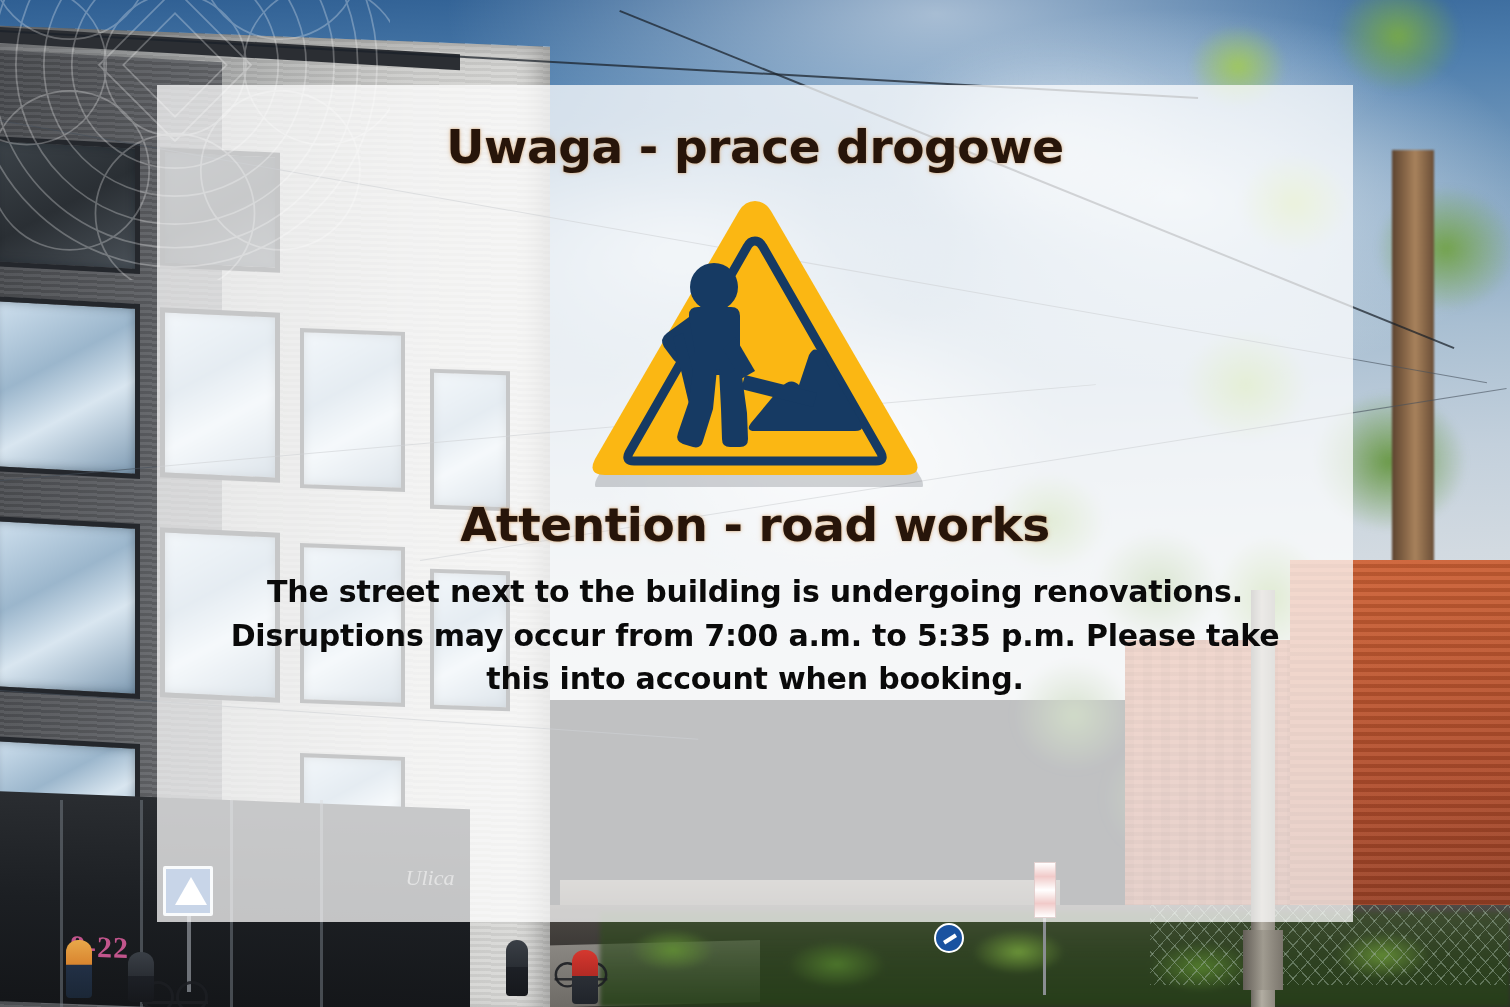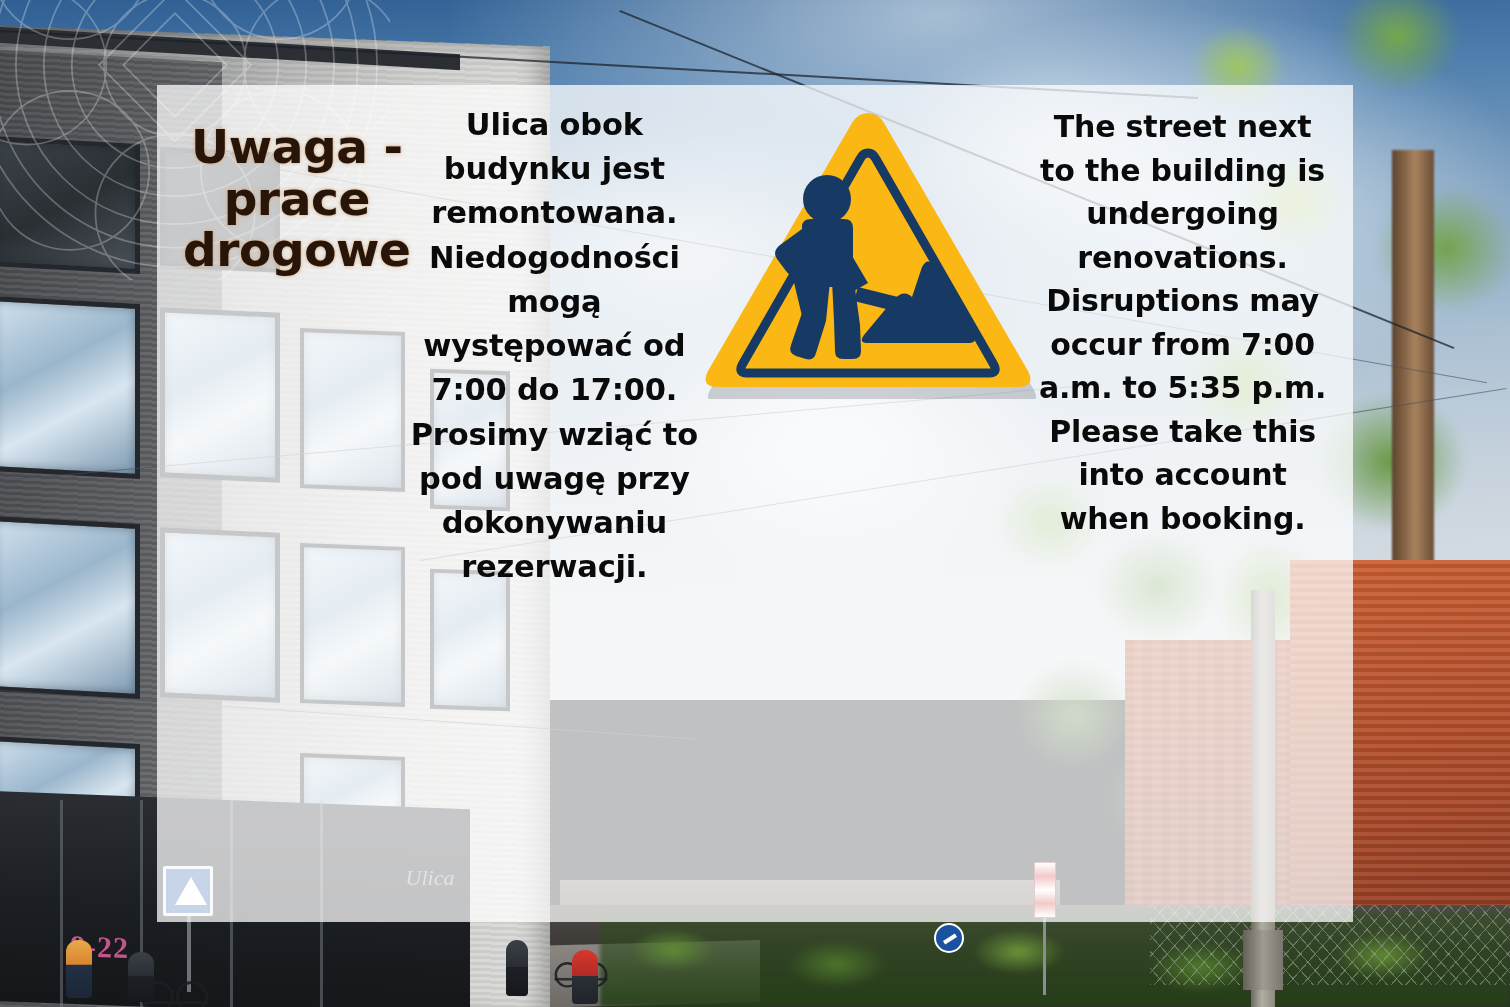--- a/index.html
+++ b/index.html
@@ -255,21 +255,22 @@
     background: rgba(255,255,255,.74);
     pointer-events: none;
   }
 
   
   .content {
     position: absolute;
     left: 157px; top: 85px;
     width: 1196px; height: 837px;
     display: flex;
-    flex-direction: row;
+    flex-direction: column;
+    align-items: center;
     text-align: center;
     padding: 0 26px;
   }
 
   .notice-title {
     font-family: "DejaVu Sans", sans-serif;
     font-weight: bold;
     font-size: 47px;
     letter-spacing: -.4px;
     color: #27150a;
@@ -402,21 +403,20 @@
     </div>
 
   </div>
 
   <div class="overlay-panel"></div>
 
   <div class="content">
 
     <h1 class="notice-title pl">Uwaga - prace drogowe</h1>
 
-    <p class="notice-body pl">Ulica obok budynku jest remontowana. Niedogodności mogą występować od 7:00 do 17:00. Prosimy wziąć to pod uwagę przy dokonywaniu rezerwacji.</p>
 
     <div class="sign-wrap">
       <svg viewBox="0 0 340 300" aria-hidden="true">
 
         <path d="M168 18 L332 286 Q338 298 326 298 L14 298 Q2 298 8 286 Z" fill="rgba(40,45,55,.20)" transform="translate(4,5)"></path>
 
         <path d="M170 14
                  Q180 14 186 24
                  L330 272
                  Q338 288 320 288
@@ -483,18 +483,19 @@
                    L162 226
                    L163 252
                    Q163 260 155 260
                    L145 260
                    Q137 260 137 252
                    L136 222 Z"></path>
         </g>
       </svg>
     </div>
 
+    <h1 class="notice-title en">Attention - road works</h1>
 
     <p class="notice-body en">The street next to the building is undergoing renovations. Disruptions may occur from 7:00 a.m. to 5:35 p.m. Please take this into account when booking.</p>
 
   </div>
 
 </div>
 
 </body></html>

